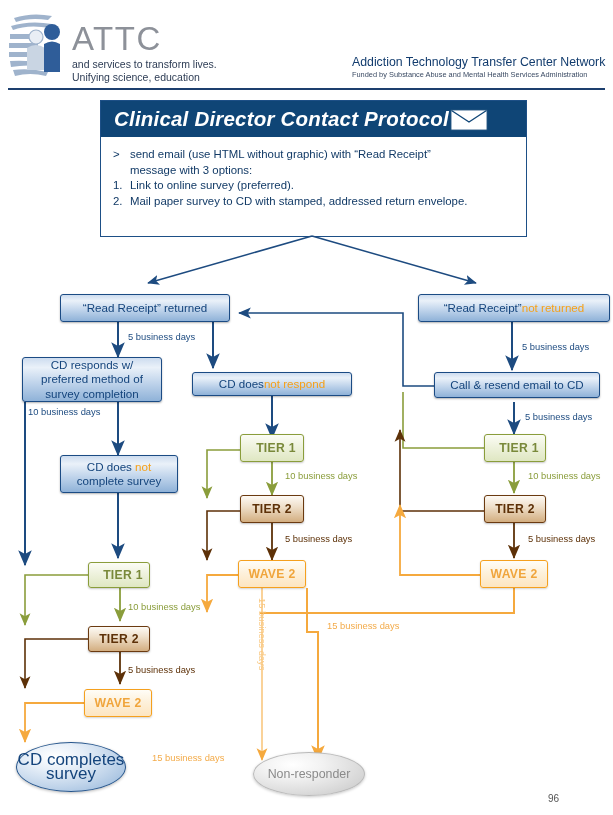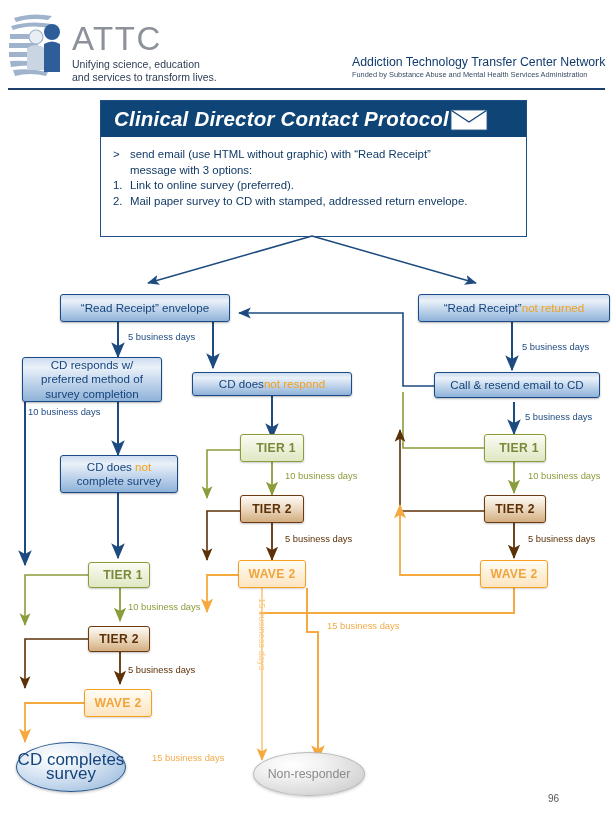--- a/index.html
+++ b/index.html
@@ -87,22 +87,22 @@
       <path d="M5 60 Q22 58 40 62 L38 66 Q22 62 7 66 Z"></path>
     </g>
     <circle cx="28" cy="27" r="7" fill="#e9eef5" stroke="#9fb3cc" stroke-width="1.2"></circle>
     <path d="M19 38 q9 -6 18 0 l0 22 l-18 0 z" fill="#c9d5e3"></path>
     <circle cx="44" cy="22" r="8" fill="#2f5d99"></circle>
     <path d="M36 34 q8 -5 16 0 l0 28 l-16 0 z" fill="#2f5d99"></path>
   </svg>
 </div>
 <div class="abs" id="attc-word">ATTC</div>
 <div class="abs" id="attc-tag">
+  <div>and services to transform lives.</div>
   <div>Unifying science, education</div>
-  <div>and services to transform lives.</div>
 </div>
 <div class="abs" id="net-title">Addiction Technology Transfer Center Network</div>
 <div class="abs" id="net-sub">Funded by Substance Abuse and Mental Health Services Administration</div>
 <div class="abs" id="hdr-rule"></div>
 
 <div class="abs" id="method-card">
   <div id="method-bar">
     <div id="method-title">Clinical Director Contact Protocol</div>
     <div id="env-icon">
       <svg width="38" height="22" viewBox="0 0 38 22">
@@ -189,21 +189,21 @@
     <path d="M484,448 L403,448 L403,392" stroke="#8a9d3b" stroke-width="1.6"></path>
     <path d="M484,511 L400,511 L400,430" stroke="#5d3108" stroke-width="1.6" marker-end="url(#aBrown)"></path>
     <path d="M480,575 L400,575 L400,505" stroke="#f5a93e" stroke-width="1.8" marker-end="url(#aOrange)"></path>
 
     <path d="M514,588 L514,613 L260,613" stroke="#f5a93e" stroke-width="2"></path>
 
   </g>
 </svg>
 
 <div class="node blue" style="left:60px;top:294px;width:170px;height:28px;">
-  <span>“Read Receipt” envelope</span>
+  <span>“Read Receipt” returned</span>
 </div>
 
 <div class="node blue" style="left:418px;top:294px;width:192px;height:28px;justify-content:center;">
   <span>“Read Receipt” </span>
     <span class="hl">not returned</span>
 </div>
 
 <div class="node blue" style="left:22px;top:357px;width:140px;height:45px;flex-direction:column;">
   <span>CD responds w/</span>
   <span>preferred method of</span>

